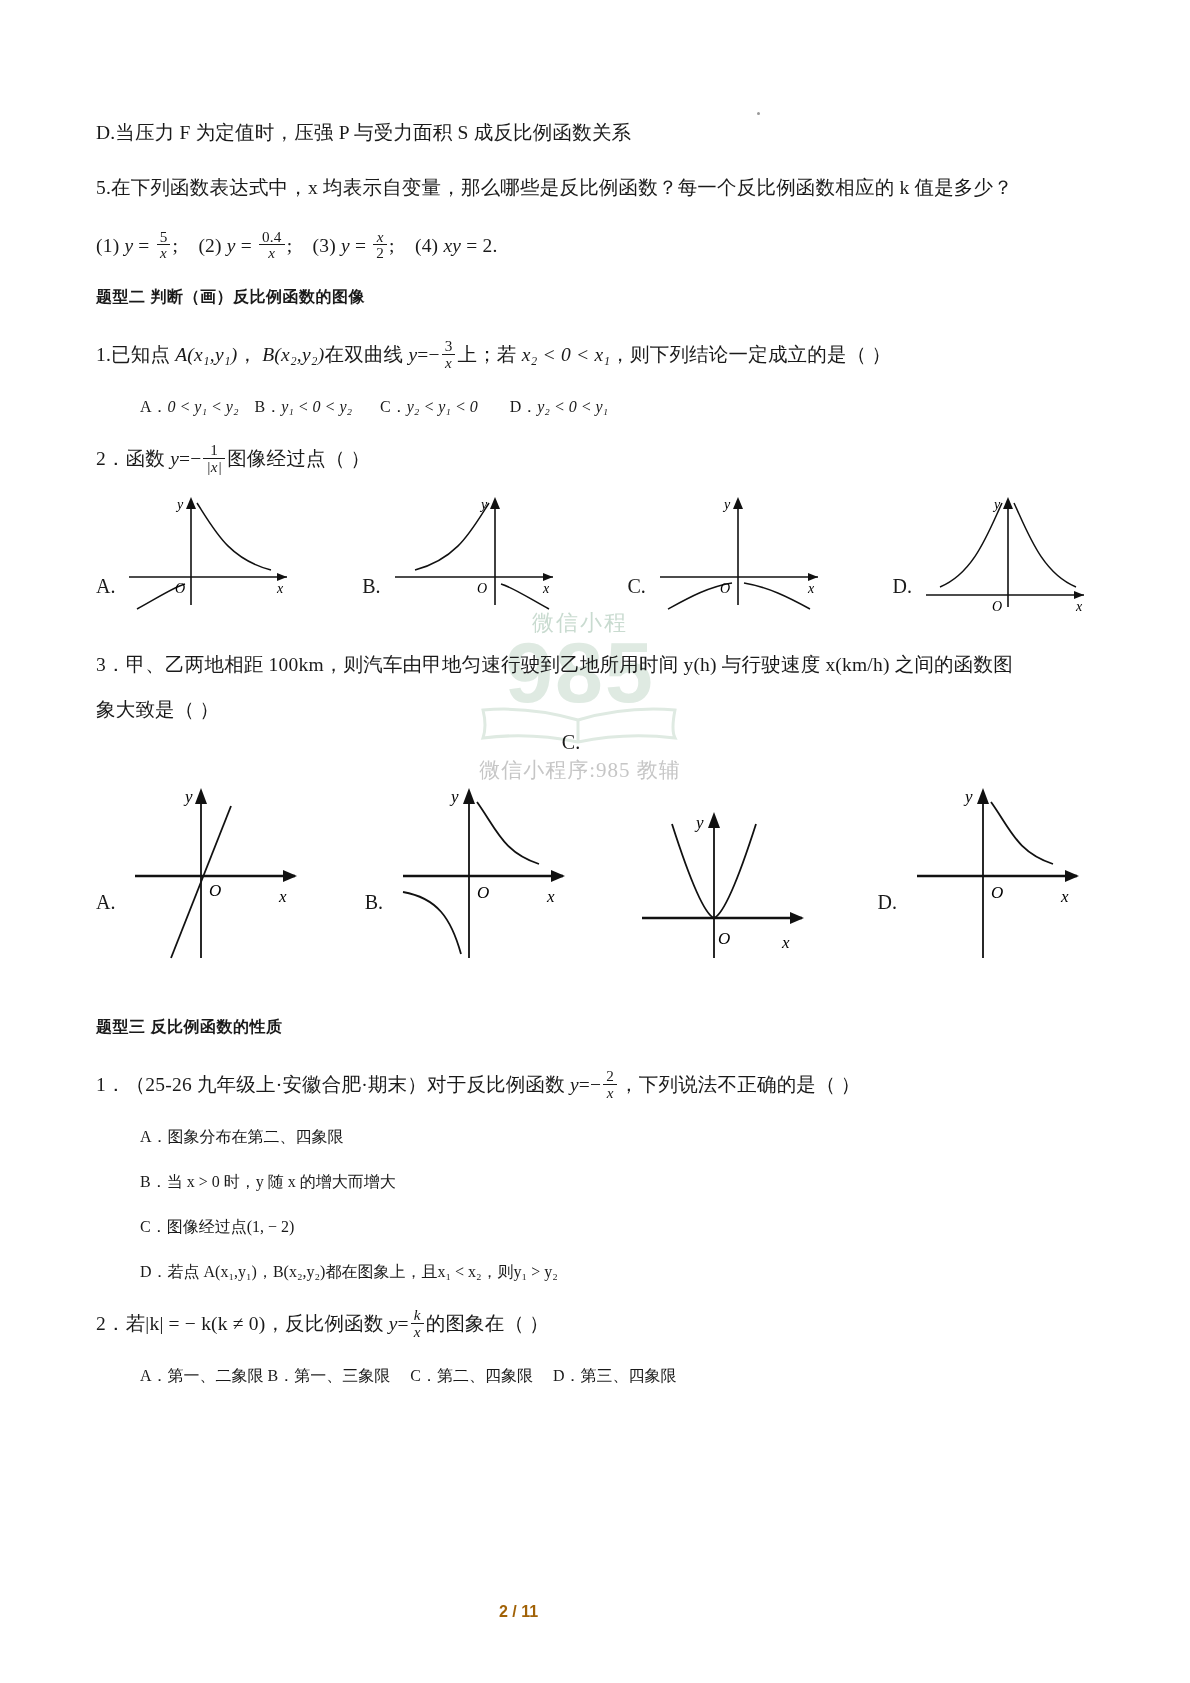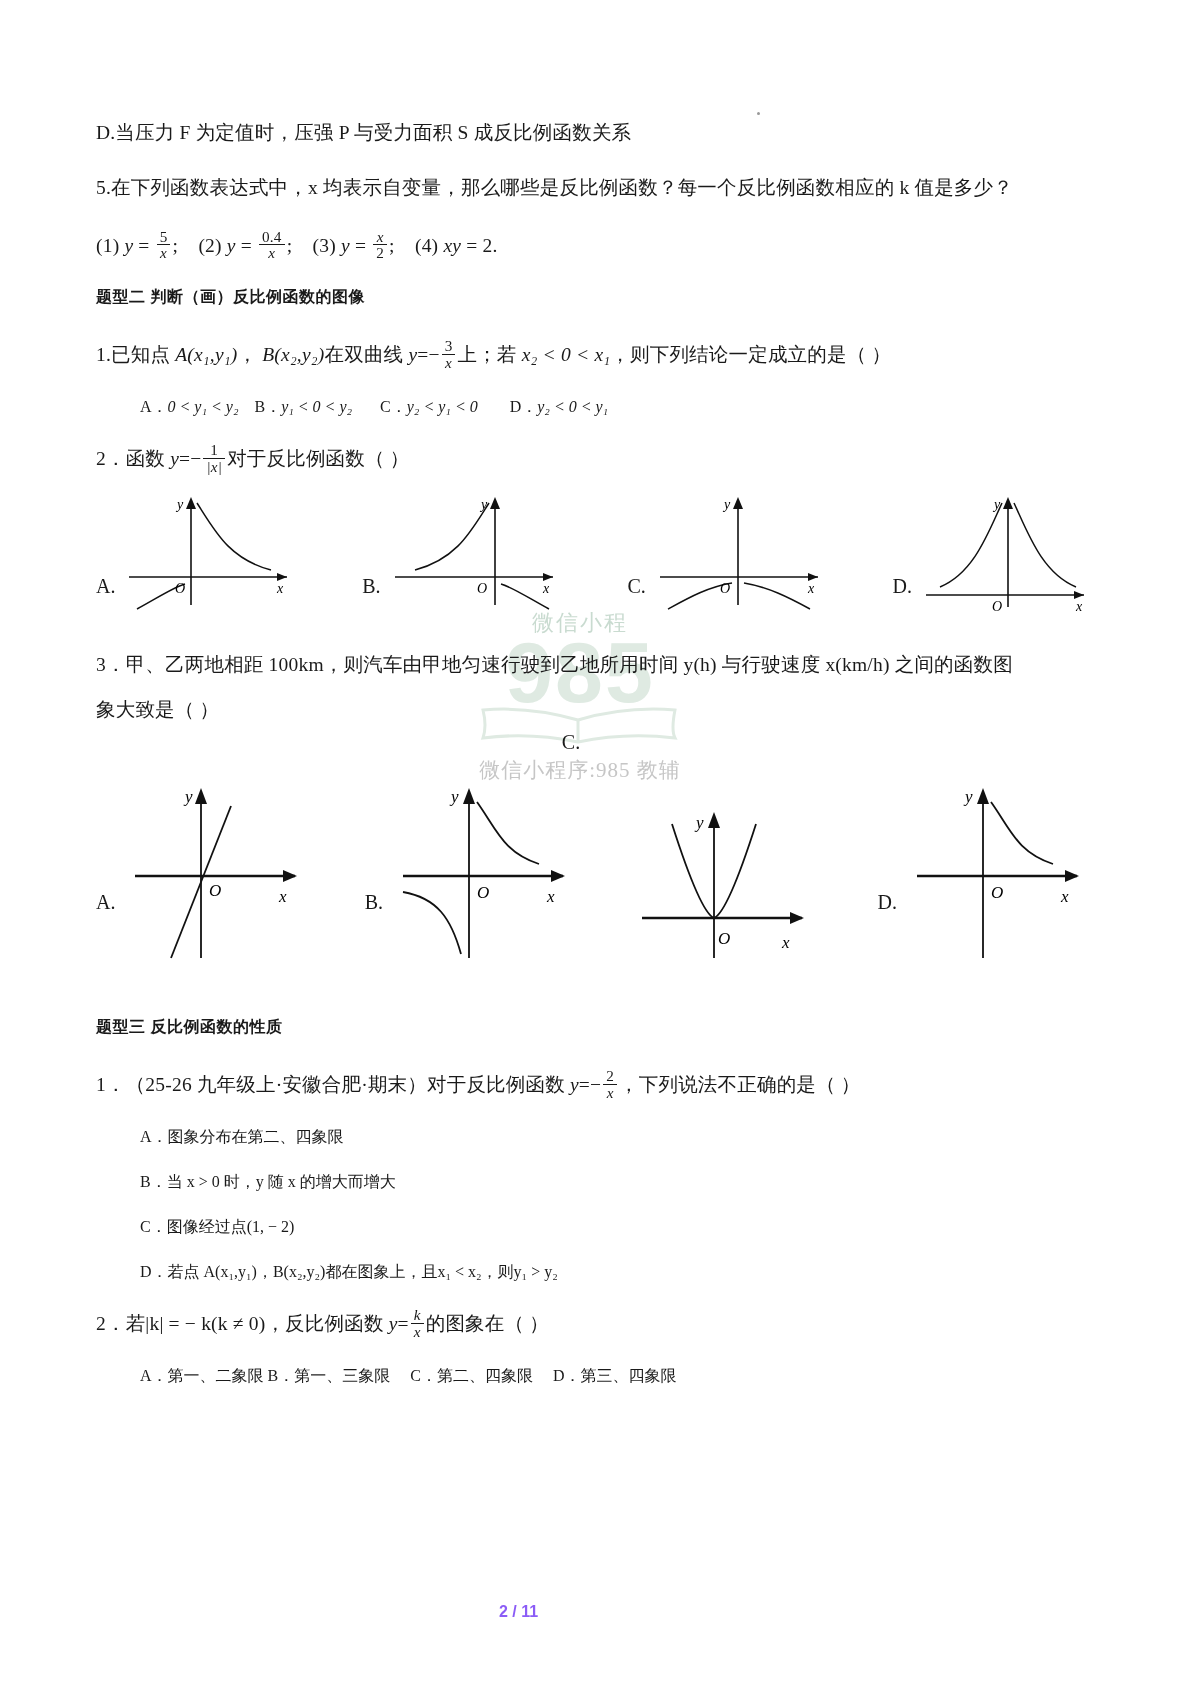--- a/index.html
+++ b/index.html
@@ -46,21 +46,21 @@
             line-height:0.95; letter-spacing:2px; }
   .wm-top { font-size:22px; color:#c9dbd0; letter-spacing:2px; margin-bottom:-6px;
             font-family:"Liberation Sans",sans-serif; }
   .wm-txt { font-size:21px; color:#c6c6c6; margin-top:8px; letter-spacing:1px;
             font-family:"Liberation Serif",serif; }
   .wm-arc { width:210px; height:40px; margin:-10px auto 0 auto; }
 
   .dot-top { position:absolute; left:757px; top:112px; width:3px; height:3px; background:#999; border-radius:50%; }
 
   .footer { position:absolute; left:0; bottom:62px; width:1037px; text-align:center;
-            font-size:16px; font-weight:bold; font-family:"Liberation Sans",sans-serif; color:#8b5cf6; }
+            font-size:16px; font-weight:bold; font-family:"Liberation Sans",sans-serif; color:#a16207; }
 </style>
 </head>
 <body>
 
 <div class="page">
 
   <div class="dot-top"></div>
 
   <div class="watermark">
     <div class="wm-top">微信小程</div>
@@ -120,21 +120,21 @@
       &nbsp;&nbsp;
       <span class="op"><span>B．</span><span class="m">y₁ &lt; 0 &lt; y₂</span></span>
       &nbsp;&nbsp;&nbsp;&nbsp;&nbsp;
       <span class="op"><span>C．</span><span class="m">y₂ &lt; y₁ &lt; 0</span></span>
       &nbsp;&nbsp;&nbsp;&nbsp;&nbsp;&nbsp;
       <span class="op"><span>D．</span><span class="m">y₂ &lt; 0 &lt; y₁</span></span>
     </p>
 
     <p class="line tight">
       <span>2．函数</span>
-      <span class="m">y</span><span class="mr">=−</span><span class="frac"><span class="num" style="font-style:normal">1</span><span class="den">|x|</span></span><span>对于反比例函数（          ）</span>
+      <span class="m">y</span><span class="mr">=−</span><span class="frac"><span class="num" style="font-style:normal">1</span><span class="den">|x|</span></span><span>图像经过点（          ）</span>
     </p>
 
     <div class="graph-row" style="margin-bottom:34px;">
 
       <div class="graph-cell">
         <span class="glabel">A.</span>
         <div class="gbox">
           <svg width="180" height="125" viewBox="0 0 180 125">
             <line x1="10" y1="90" x2="168" y2="90" stroke="#111" stroke-width="1.6"></line>
             <polygon points="168,90 158,86 158,94" fill="#111"></polygon>

